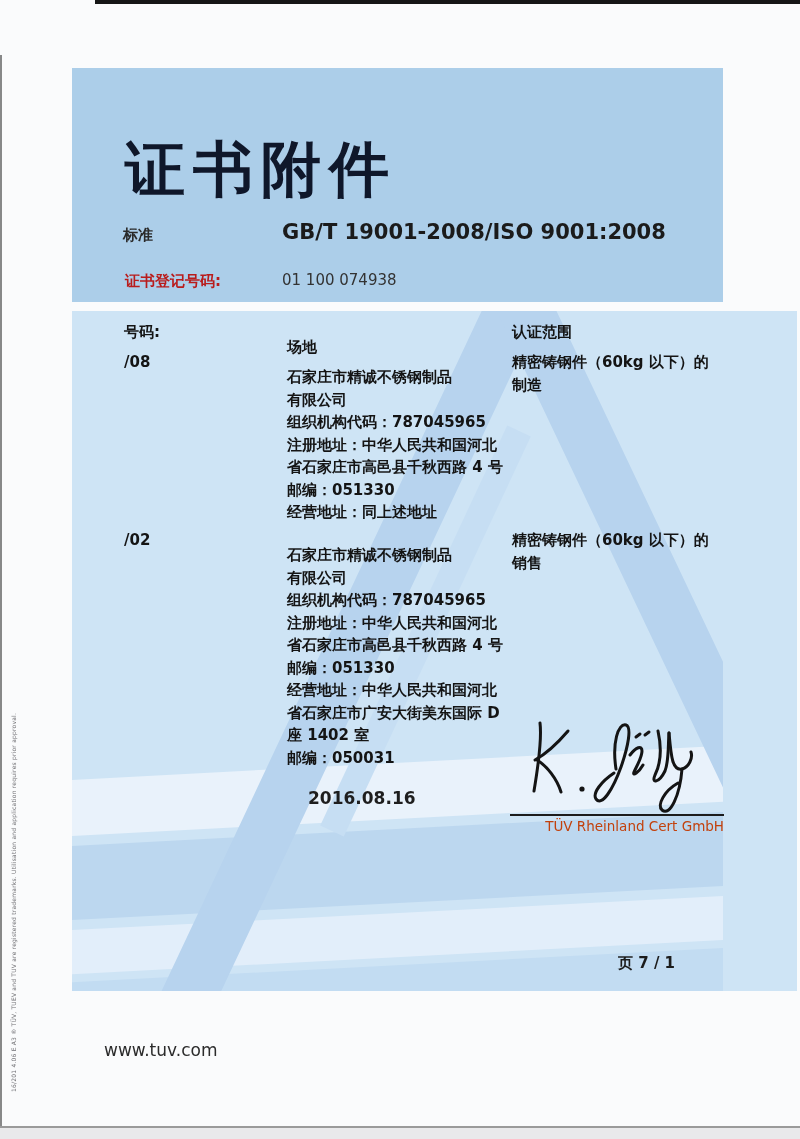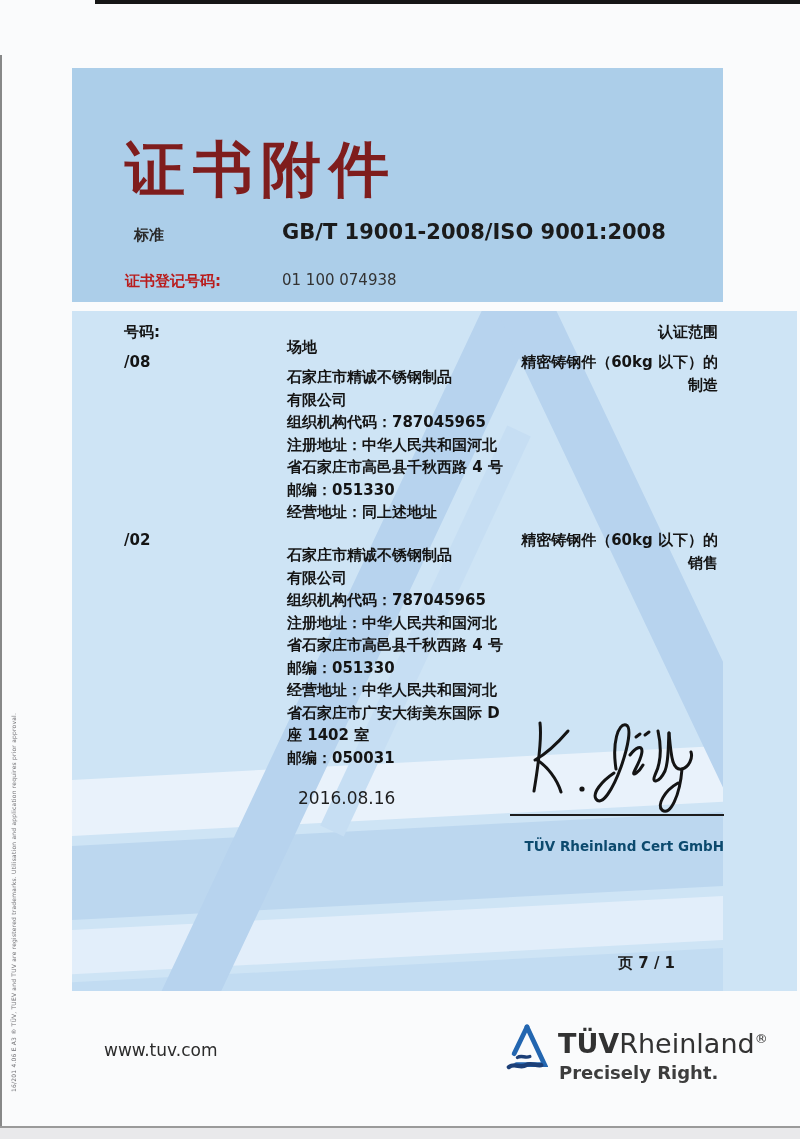--- a/index.html
+++ b/index.html
@@ -13,42 +13,42 @@
   .scan-top-line { position:absolute; left:95px; top:0; width:705px; height:4px; background:#161616; }
   .scan-left-edge { position:absolute; left:0; top:55px; width:2px; height:1071px; background:#4a4a4a; opacity:.65; }
   .scan-bottom-strip { position:absolute; left:0; top:1126px; width:800px; height:13px; background:#e9e9eb; border-top:2px solid #9a9a9a; }
   
   .side-note {
     position:absolute; left:10px; top:1092px; transform:rotate(-90deg); transform-origin:0 0;
     font-size:6px; color:#6f6f73; white-space:nowrap; letter-spacing:.2px;
   }
   
   .header-panel { position:absolute; left:72px; top:68px; width:651px; height:234px; background:var(--header-panel,#accee9); }
-  .doc-title { position:absolute; left:53px; top:62px; font-size:60px; font-weight:700; letter-spacing:8px; color:#7f1d1d;text-align:center; }
-  .std-label { position:absolute; left:62px; top:158px; font-size:15px; font-weight:700; color:#2a2a2a; }
+  .doc-title { position:absolute; left:53px; top:62px; font-size:60px; font-weight:700; letter-spacing:8px; color:#0f172a;text-align:center; }
+  .std-label { position:absolute; left:51px; top:158px; font-size:15px; font-weight:700; color:#2a2a2a; }
   .std-value { position:absolute; left:210px; top:152px; font-size:21px; font-weight:700; color:#1b1b1b; }
   .certno-label { position:absolute; left:53px; top:204px; font-size:15px; font-weight:600; color:#b91c1c; }
   .certno-value { position:absolute; left:210px; top:203px; font-size:15px; font-weight:400; color:#333; }
   
   .main-panel { position:absolute; left:72px; top:311px; width:725px; height:680px; background:var(--body-panel,#cee4f5); overflow:hidden; }
   .wm { position:absolute; left:0; top:0; z-index:0; }
   .main-panel .content { position:absolute; inset:0; z-index:1; }
   .cell { position:absolute; font-size:15px; line-height:22.5px; color:#141414; }
   .hd { font-weight:700; }
   .bd { font-weight:600; white-space:pre-line; }
   .col1 { left:52px; }
   .col2 { left:215px; width:236px;margin-top:15px; }
-  .col3 { left:440px; width:206px;text-align:right; }
+  .col3 { left:440px; width:206px; }
   .rowhead { top:10px; }
   .row1 { top:40px; }
   .row2 { top:218px; }
-  .date-text { position:absolute; left:226px; top:477px; font-size:17px; font-weight:400; color:#1e1e1e; }
+  .date-text { position:absolute; left:236px; top:477px; font-size:17px; font-weight:700; color:#1e1e1e; }
   .signature-svg { position:absolute; left:440px; top:398px; }
   .sig-line { position:absolute; left:438px; top:503px; width:214px; height:2px; background:#1c1c1c; }
-  .sig-block { position:absolute; left:360px; top:528px; width:292px; text-align:right; font-size:13.5px; font-weight:700; line-height:15.5px; color:#0c4a6e; }
+  .sig-block { position:absolute; left:360px; top:508px; width:292px; text-align:right; font-size:13.5px; font-weight:400; line-height:15.5px; color:#c2410c; }
   .page-indicator { position:absolute; left:546px; top:643px; font-size:15px; font-weight:700; }
   
   .website { position:absolute; left:104px; top:1040px; font-size:17px; color:#2b2b2b; }
   .brand { position:absolute; left:506px; top:1020px; width:240px; height:70px; }
   .brand-triangle { position:absolute; left:0; top:2px; }
   .brand-line { position:absolute; left:52px; top:8px; font-size:27px; color:#323232; white-space:nowrap; }
   .brand-tuv { font-weight:800; }
   .brand-rheinland { font-weight:400; }
   .brand-reg { font-size:13px; vertical-align:10px; }
   .tagline { position:absolute; left:53px; top:42px; font-size:18px; font-weight:700; color:#3d3d3d; }
@@ -138,26 +138,14 @@
       <div class="sig-block">
         <div>TÜV Rheinland Cert GmbH</div>
       </div>
 
       <div class="page-indicator">页 7 / 1</div>
     </div>
   </div>
 
   <div class="website">www.tuv.com</div>
 
-  <div class="brand">
-    <svg class="brand-triangle" width="42" height="50" viewBox="0 0 44 50" aria-hidden="true">
-      <g fill="none" stroke-linecap="round">
-        <path d="M22,4 L40.5,43.5 L11,43.5" stroke="#2366b0" stroke-width="5"></path>
-        <path d="M22,4 L8.5,32" stroke="#2366b0" stroke-width="5"></path>
-        <path d="M3,46 C9,41 15,48 21,44 C26,41 31,45 37,44" stroke="#1c3f77" stroke-width="4.5"></path>
-        <path d="M12,36 C16,33 20,37 25,35" stroke="#1c3f77" stroke-width="3.5"></path>
-      </g>
-    </svg>
-    <div class="brand-line"><span class="brand-tuv">TÜV</span><span class="brand-rheinland">Rheinland</span><span class="brand-reg">®</span></div>
-    <div class="tagline">Precisely Right.</div>
-  </div>
 
 </div>
 
 </body></html>

